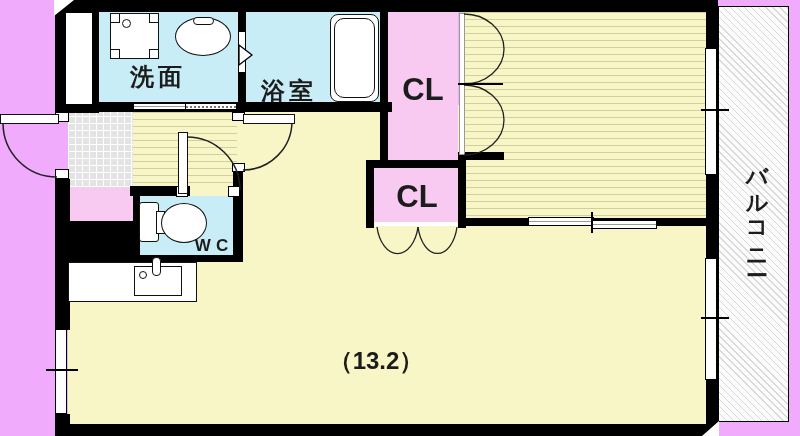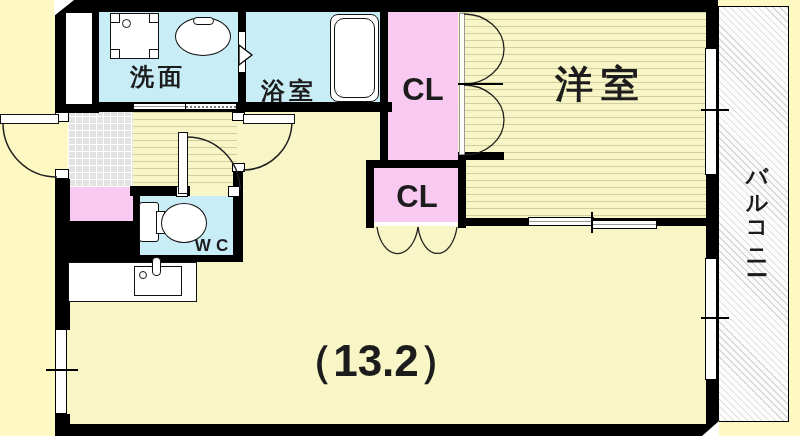--- a/index.html
+++ b/index.html
@@ -1,16 +1,16 @@
 <!DOCTYPE html>
 <html style="--wall: #000000; --wet-area: #c9edf6; --closet: #f8c9f1; --living: #f8f6c6; --flooring-line: #d2cf9e; --entrance-tile: #e3e3e3; --balcony-hatch: #d9d9d9; --text: #1c1c1c;"><head>
 <meta charset="utf-8">
 <style>
   html,body{margin:0;padding:0;background:#fff;}
-  .plan{position:relative;width:800px;height:436px;background:#fef9c3;overflow:hidden;
+  .plan{position:relative;width:800px;height:436px;background:#f0abfc;overflow:hidden;
         font-family:"Liberation Sans","DejaVu Sans",sans-serif;color:var(--text,#1c1c1c);}
   .abs{position:absolute;}
   .wall{position:absolute;background:var(--wall,#000);}
   .floor{position:absolute;}
   .wet{background:var(--wet-area,#c9edf6);}
   .closet{background:var(--closet,#f8c9f1);}
   .ldk{background:var(--living,#f8f6c6);}
   .striped{background-color:var(--living,#f8f6c6);
      background-image:repeating-linear-gradient(180deg,var(--flooring-line,#d2cf9e) 0 1px,transparent 1px 7px);}
   .tile{background-color:var(--entrance-tile,#e3e3e3);
@@ -136,17 +136,16 @@
   <div class="fixture thin" style="left:68px;top:262px;width:129px;height:40px;"></div>
   <div class="fixture" style="left:134px;top:266px;width:48px;height:30px;"></div>
   <div class="fixture thin round" style="left:139px;top:271px;width:8px;height:8px;"></div>
   <div class="fixture thin" style="left:152px;top:257px;width:9px;height:19px;border-radius:4px;"></div>
 
   <div class="label" style="left:158px;top:77px;font-size:24px;letter-spacing:4px;">洗面</div>
   <div class="label" style="left:289px;top:60px;font-size:24px;letter-spacing:4px;margin-top:31px;">浴室</div>
   <div class="label" style="left:214px;top:245px;font-size:17px;letter-spacing:5px;">WC</div>
   <div class="label" style="left:423px;top:89px;font-size:31px;">CL</div>
   <div class="label" style="left:417px;top:196px;font-size:31px;">CL</div>
-  <div class="label" style="left:601px;top:84px;font-size:38px;letter-spacing:8px;">洋室</div>
-  <div class="label" style="left:376px;top:361px;font-size:44px;">（13.2）</div>
+  <div class="label" style="left:376px;top:361px;font-size:24px;">（13.2）</div>
   <div class="abs" style="left:742px;top:151px;writing-mode:vertical-rl;font-size:22px;font-weight:600;letter-spacing:3px;">バルコニー</div>
 
 </div>
 
 </body></html>

